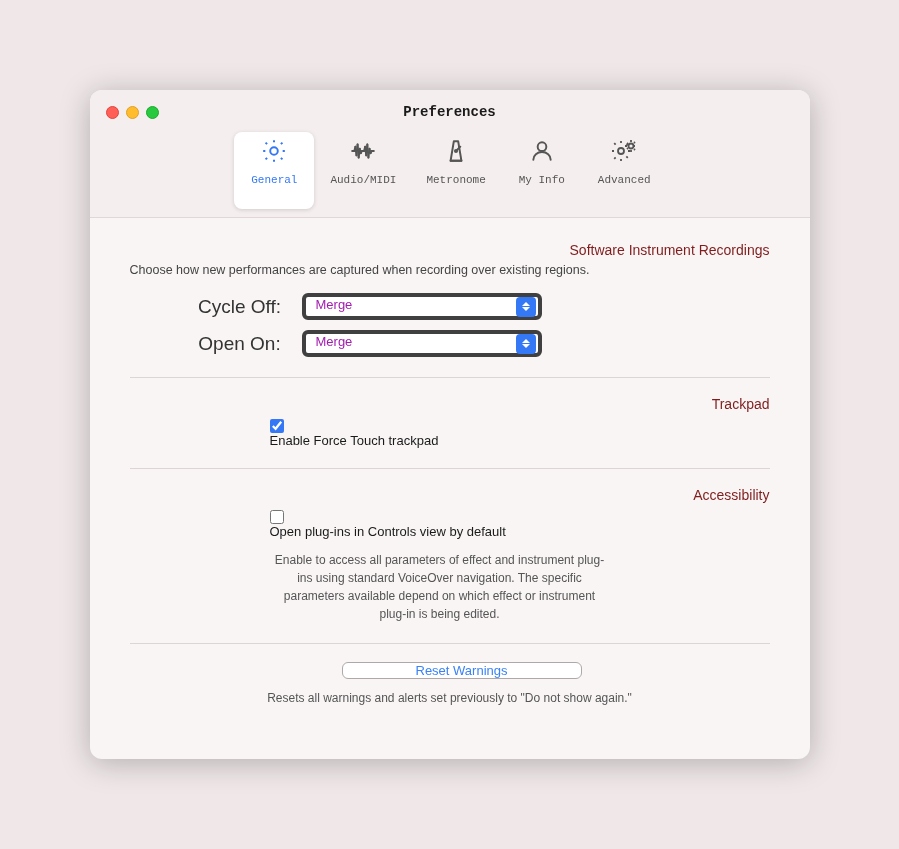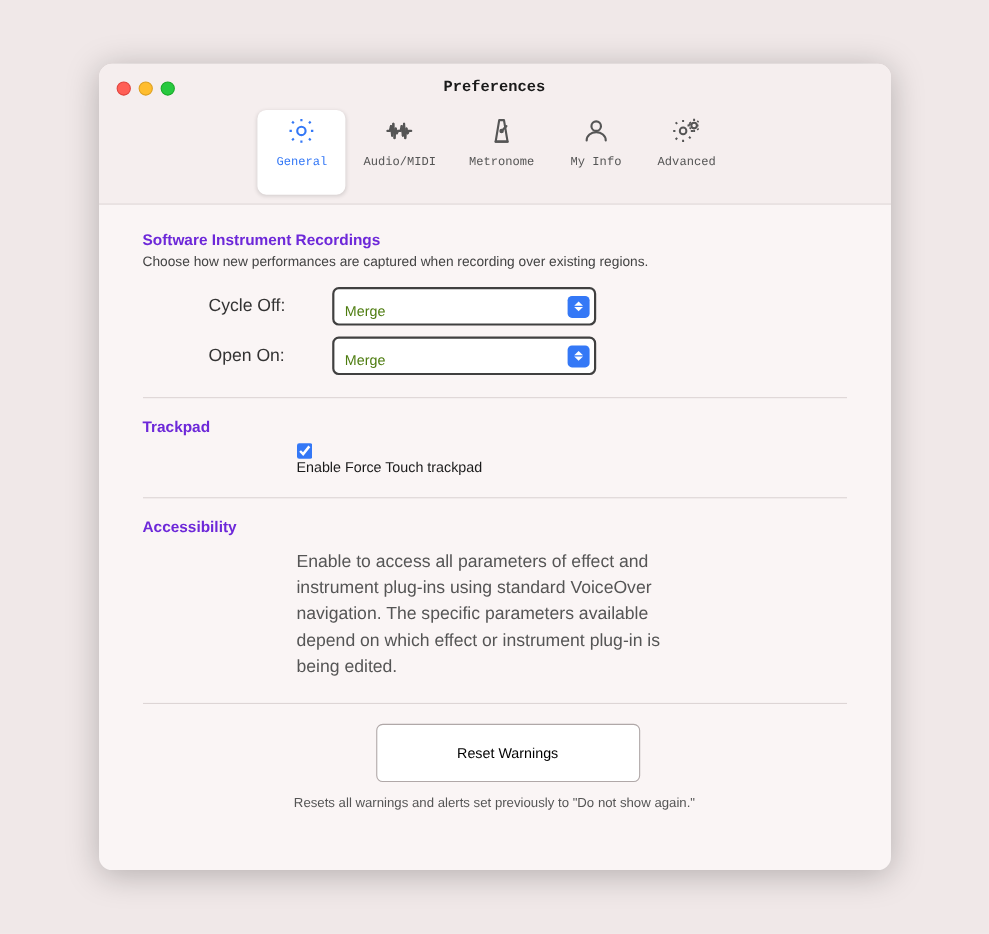--- a/index.html
+++ b/index.html
@@ -99,62 +99,63 @@
     .content {
       padding: 24px 40px 32px 40px;
     }
 
     .section {
       margin-bottom: 20px;
     }
 
     .section-title {
       font-size: 14px;
-      font-weight: 700;
-      color: #6d28d9;
+      font-weight: 400;
+      color: #7f1d1d;
       margin-bottom: 5px;
+      text-align: right;
     }
 
     .section-desc {
       font-size: 12.5px;
       color: #444;
       margin-bottom: 16px;
     }
 
     .form-row {
       display: flex;
       align-items: center;
       margin-bottom: 10px;
       padding-left: 60px;
     }
 
     .form-label {
-      font-size: 16px;
+      font-size: 19px;
       color: #333;
-      text-align: left;
+      text-align: center;
       width: 100px;
       margin-right: 12px;
     }
 
     .select-wrapper {
       position: relative;
       width: 240px;
     }
 
     .select-wrapper select {
       width: 100%;
-      padding: 12px 30px 4px 10px;
+      padding: 0 30px 4px 10px;
       font-size: 13px;
-      border: 2px solid #404040;
+      border: 4px solid #404040;
       border-radius: 6px;
       background: #ffffff;
       appearance: none;
       -webkit-appearance: none;
       cursor: pointer;
-      color: #4d7c0f;
+      color: #a21caf;
     }
 
     .select-arrow {
       position: absolute;
       right: 6px;
       top: 50%;
       transform: translateY(-50%);
       width: 20px;
       height: 20px;
       background: #3478f6;
@@ -203,42 +204,43 @@
       height: 14px;
       cursor: pointer;
     }
 
     .checkbox-label {
       font-size: 13px;
       color: #1a1a1a;
     }
 
     .checkbox-desc {
-      font-size: 16px;
+      font-size: 12px;
       color: #555;
       margin-top: 12px;
       padding-left: 140px;
       line-height: 1.5;
       max-width: 480px;
+      text-align: center;
     }
 
     .button-row {
       display: flex;
       justify-content: center;
       margin-bottom: 10px;
     }
 
     .reset-button {
       background: #ffffff;
       border: 1px solid #b0a8a8;
       border-radius: 6px;
-      padding: 18px 40px;
+      padding: 0 40px;
       font-size: 13px;
       cursor: pointer;
-      color: #000000;
+      color: #3b82f6;
       min-width: 240px;
       margin-left: 24px;
     }
 
     .notifications-desc {
       font-size: 12px;
       color: #555;
       text-align: center;
       line-height: 1.5;
     }
@@ -375,20 +377,24 @@
       <div class="checkbox-row">
         <input type="checkbox" checked="" style="">
         <span class="checkbox-label">Enable Force Touch trackpad</span>
       </div>
     </div>
 
     <hr class="divider">
 
     <div class="section">
       <div class="section-title">Accessibility</div>
+      <div class="checkbox-row">
+        <input type="checkbox" style="">
+        <span class="checkbox-label">Open plug-ins in Controls view by default</span>
+      </div>
       <div class="checkbox-desc">Enable to access all parameters of effect and instrument plug-ins using standard VoiceOver navigation. The specific parameters available depend on which effect or instrument plug-in is being edited.</div>
     </div>
 
     <hr class="divider">
 
     <div class="section">
       <div class="button-row">
         <button class="reset-button">Reset Warnings</button>
       </div>
       <div class="notifications-desc">Resets all warnings and alerts set previously to "Do not show again."</div>

